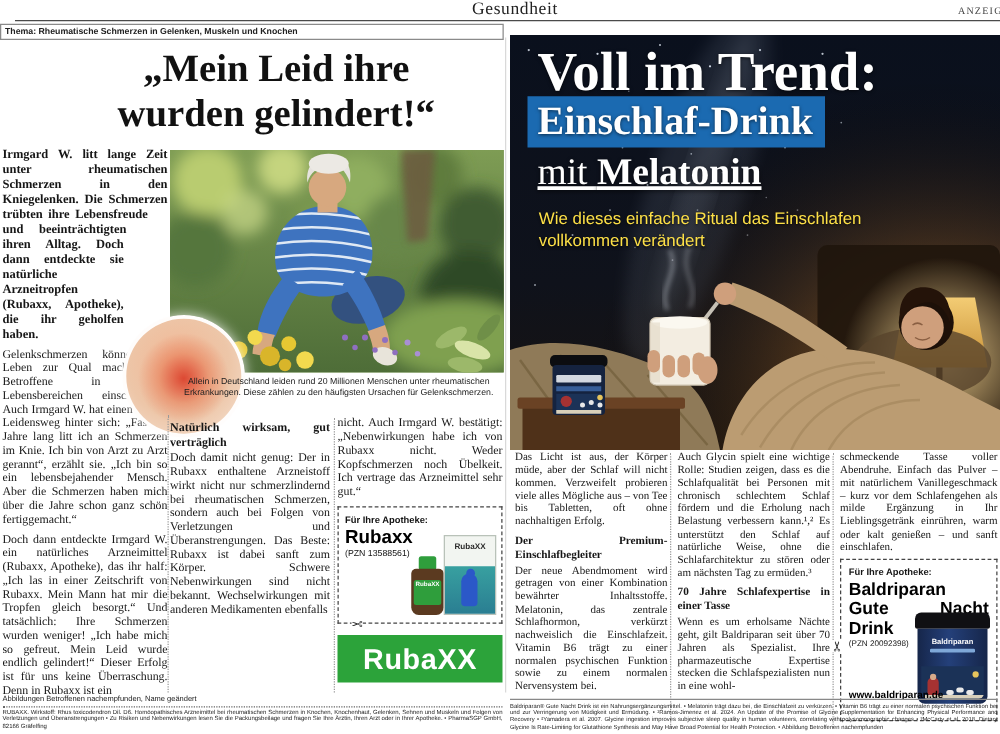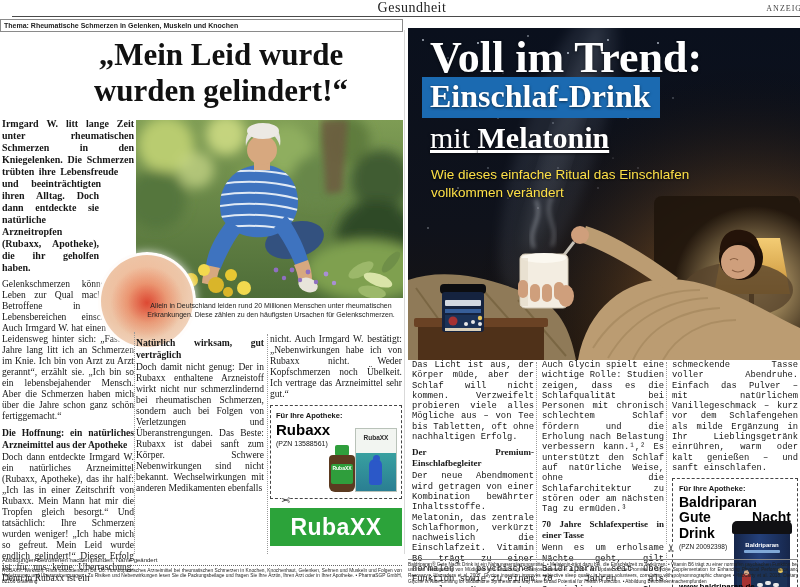--- a/index.html
+++ b/index.html
@@ -71,21 +71,21 @@
       text-shadow:0 1px 3px rgba(0,0,0,.6);}
   .hl1{top:12px;font-size:44px;line-height:36px;}
   .hl2{top:49px;font-size:32px;line-height:36px;}
   .hl2 span{display:inline-block;background:#1b6ab1;padding:1px 10px 4px 8px;margin-left:-8px;}
   .hl3{top:93px;font-size:30px;line-height:34px;font-weight:normal;text-decoration:underline;}
   .hl3 b{font-weight:bold;}
   .sub{position:absolute;left:23px;top:138px;width:300px;color:#fde047;
        font-family:"Liberation Sans",sans-serif;font-size:13.5px;line-height:18px;
        text-shadow:0 1px 2px rgba(0,0,0,.7);}
   .rcol{position:absolute;top:332px;width:122px;font-size:8.8px;line-height:10.3px;text-align:justify;color:#161616;}
-  .rcol p{margin:0 0 5px 0;font-family:Liberation Mono, monospace;}
+  .rcol p{margin:0 0 5px 0;}
   .rcol h3{margin:3px 0 2px 0;font-size:9px;line-height:11px;}
   .rc1{left:4px;} .rc2{left:134px;} .rc3{left:264px;width:126px;}
   .rule-c{left:128px;top:334px;height:220px;} .rule-d{left:258px;top:334px;height:220px;}
 
   
   .coupon2{position:relative;border:1.4px dashed #444;margin-top:4px;height:118px;padding:5px 6px;
            font-family:"Liberation Sans",sans-serif;}
   .coupon2 .kicker{font-size:7.5px;font-weight:bold;}
   .coupon2 .cname{font-size:14px;font-weight:bold;line-height:15.5px;color:#000;}
   .coupon2 .pzn{font-size:6.5px;margin-top:1px;}
@@ -117,29 +117,28 @@
 
 <div class="page">
 
   <div class="abs masthead">
     <div class="abs section-title">Gesundheit</div>
     <div class="abs anzeige">ANZEIGE</div>
   </div>
   <div class="abs thema">Thema: Rheumatische Schmerzen in Gelenken, Muskeln und Knochen</div>
 
   <div class="abs headline">
-    <div>„Mein Leid wurde</div>
+    <div>„Mein Leid ihre</div>
     <div>wurden gelindert!“</div>
   </div>
 
   <div class="abs col1 lcol">
     <span class="knee-float"></span>
     <p class="intro">Irmgard W. litt lange Zeit unter rheumatischen Schmerzen in den Kniegelenken. Die Schmerzen trübten ihre Lebensfreude und beeinträchtigten ihren Alltag. Doch dann entdeckte sie natürliche Arzneitropfen (Rubaxx, Apotheke), die ihr geholfen haben.</p>
     <p>Gelenkschmerzen können das Leben zur Qual machen und Betroffene in vielen Lebensbereichen einschränken. Auch Irmgard W. hat einen langen Leidensweg hinter sich: „Fast 30 Jahre lang litt ich an Schmerzen im Knie. Ich bin von Arzt zu Arzt gerannt“, erzählt sie. „Ich bin so ein lebensbejahender Mensch. Aber die Schmerzen haben mich über die Jahre schon ganz schön fertiggemacht.“</p>
-    <h3>Die Hoffnung: ein natürliches Arzneimittel aus der Apotheke</h3>
     <p>Doch dann entdeckte Irmgard W. ein natürliches Arzneimittel (Rubaxx, Apotheke), das ihr half: „Ich las in einer Zeitschrift von Rubaxx. Mein Mann hat mir die Tropfen gleich besorgt.“ Und tatsächlich: Ihre Schmerzen wurden weniger! „Ich habe mich so gefreut. Mein Leid wurde endlich gelindert!“ Dieser Erfolg ist für uns keine Überraschung. Denn in Rubaxx ist ein</p>
   </div>
 
   <div class="abs photo">
     <svg viewBox="0 0 267 178" preserveAspectRatio="none" aria-hidden="true">
       <defs>
         <filter id="gf6">
             <feGaussianBlur stdDeviation="6"></feGaussianBlur>
           </filter>
         <filter id="gf3">

